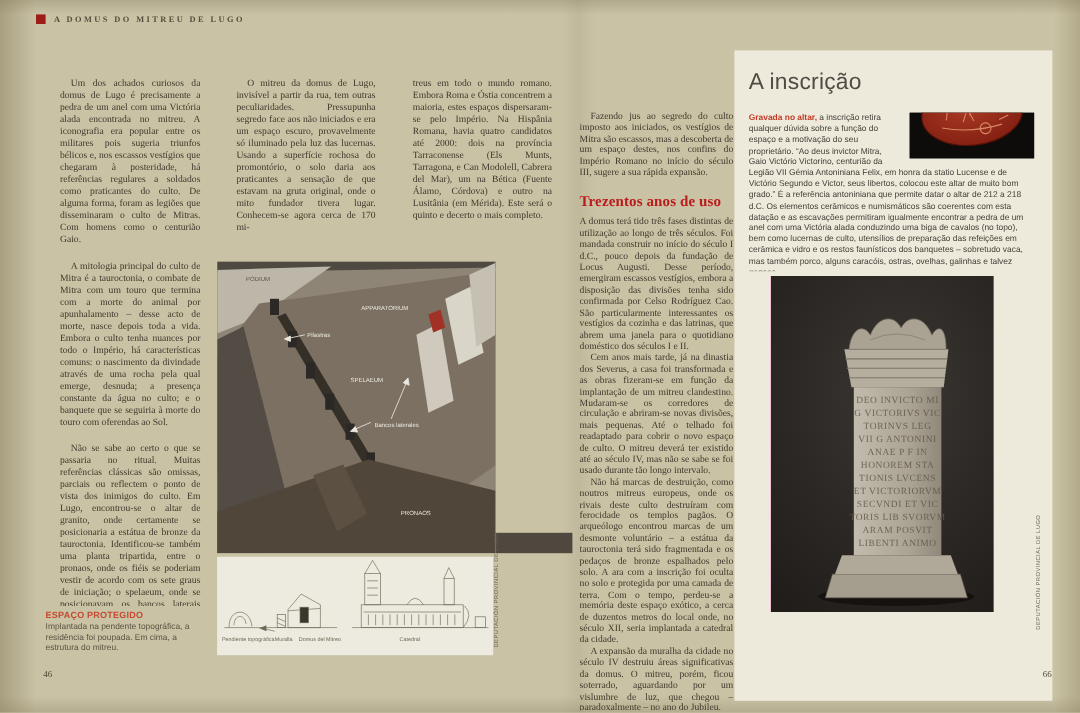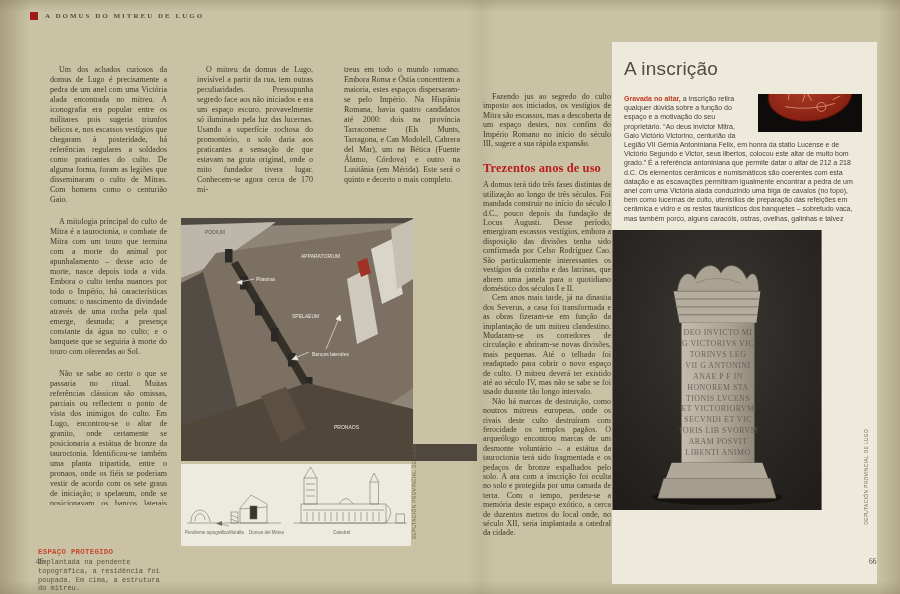--- a/index.html
+++ b/index.html
@@ -20,21 +20,21 @@
   .runhead .t{font-size:7px;letter-spacing:2px;color:#55503f;font-family:"Liberation Serif",serif;font-weight:bold;}
 
   
   .col{position:absolute;top:53px;font-size:8px;line-height:10px;text-align:justify;hyphens:auto;overflow:hidden;}
   .col p{margin:12px;}
   .col p.ind{text-indent:9px;}
   .col1{left:38px;width:141px;height:452px;}
   .col2{left:185px;width:140px;height:152px;}
   .col3{left:332px;width:140px;height:152px;}
 
-  .caption{position:absolute;left:38px;top:508px;width:132px;font-family:Liberation Mono, monospace;margin-top:40px;}
+  .caption{position:absolute;left:38px;top:508px;width:132px;font-family:Liberation Sans, sans-serif;}
   .caption .ch{font-size:7.5px;font-weight:bold;color:#c6492f;letter-spacing:.2px;margin-bottom:2px;}
   .caption .ct{font-size:7px;line-height:8.8px;color:#5a5443;}
 
   
   .model-fig{position:absolute;left:181px;top:218px;width:232px;height:243px;overflow:hidden;background:#8e8577;}
   .model-strip{position:absolute;left:413px;top:444px;width:64px;height:17px;background:#4f483f;}
   .draw-fig{position:absolute;left:181px;top:464px;width:230px;height:82px;background:#edebdf;overflow:hidden;}
 
   .vcredit{position:absolute;writing-mode:vertical-rl;transform:rotate(180deg) scale(.8);transform-origin:center;
            font-family:"Liberation Sans",sans-serif;font-size:6px;letter-spacing:.5px;color:#6b6352;white-space:nowrap;}
@@ -55,21 +55,21 @@
            font-family:"Liberation Serif",serif;letter-spacing:.1px;}
 
   
   .sidebar{position:absolute;left:612px;top:42px;width:265px;height:542px;background:#edeadb;}
   .sb-inner{position:relative;width:100%;height:100%;font-family:"Liberation Sans",sans-serif;padding-left:43px;}
   .sb-title{position:absolute;left:12px;top:16px;font-size:19px;color:#504b44;letter-spacing:.2px;}
   .sb-text{position:absolute;left:12px;top:52px;width:238px;max-height:132px;overflow:hidden;
            font-size:7px;line-height:9.2px;color:#46413a;text-align:left;hyphens:auto;}
   .sb-text .lead{font-weight:bold;color:#c23a26;}
   .gem-float{float:right;width:104px;height:74px;margin:-36px 0 8px 8px;background:#0e0c0a;}
-  .altar-fig{position:absolute;left:0;top:188px;width:210px;height:280px;background:#f9a8d4;overflow:hidden;}
+  .altar-fig{position:absolute;left:30px;top:188px;width:186px;height:280px;background:#f9a8d4;overflow:hidden;}
 
   
   .svglab{font-family:"Liberation Sans",sans-serif;}
 </style>
 </head>
 <body>
 
 <div class="spread">
 
   <div class="edge edge-left"></div>
@@ -182,20 +182,21 @@
     <div class="pagenum pl">46</div>
   </div>
 
   <div>
     <div class="colR">
       <p class="ind intro">Fazendo jus ao segredo do culto imposto aos iniciados, os vestígios de Mitra são escassos, mas a descoberta de um espaço destes, nos confins do Império Romano no início do século III, sugere a sua rápida expansão.</p>
       <h2>Trezentos anos de uso</h2>
       <p>A domus terá tido três fases distintas de utilização ao longo de três séculos. Foi mandada construir no início do século I d.C., pouco depois da fundação de Locus Augusti. Desse período, emergiram escassos vestígios, embora a disposição das divisões tenha sido confirmada por Celso Rodríguez Cao. São particularmente interessantes os vestígios da cozinha e das latrinas, que abrem uma janela para o quotidiano doméstico dos séculos I e II.</p>
       <p class="ind">Cem anos mais tarde, já na dinastia dos Severus, a casa foi transformada e as obras fizeram-se em função da implantação de um mitreu clandestino. Mudaram-se os corredores de circulação e abriram-se novas divisões, mais pequenas. Até o telhado foi readaptado para cobrir o novo espaço de culto. O mitreu deverá ter existido até ao século IV, mas não se sabe se foi usado durante tão longo intervalo.</p>
       <p class="ind">Não há marcas de destruição, como noutros mitreus europeus, onde os rivais deste culto destruíram com ferocidade os templos pagãos. O arqueólogo encontrou marcas de um desmonte voluntário – a estátua da tauroctonia terá sido fragmentada e os pedaços de bronze espalhados pelo solo. A ara com a inscrição foi oculta no solo e protegida por uma camada de terra. Com o tempo, perdeu-se a memória deste espaço exótico, a cerca de duzentos metros do local onde, no século XII, seria implantada a catedral da cidade.</p>
+      <p class="ind">A expansão da muralha da cidade no século IV destruiu áreas significativas da domus. O mitreu, porém, ficou soterrado, aguardando por um vislumbre de luz, que chegou – paradoxalmente – no ano do Jubileu.</p>
     </div>
 
     <aside class="sidebar">
       <div class="sb-inner">
         <div class="sb-title">A inscrição</div>
         <div class="sb-text">
           <figure class="gem-float" style="padding:0">
             <svg width="104" height="74" viewBox="0 0 104 74">
               <defs>
                 <radialGradient id="gemG" cx="45%" cy="40%" r="70%">

